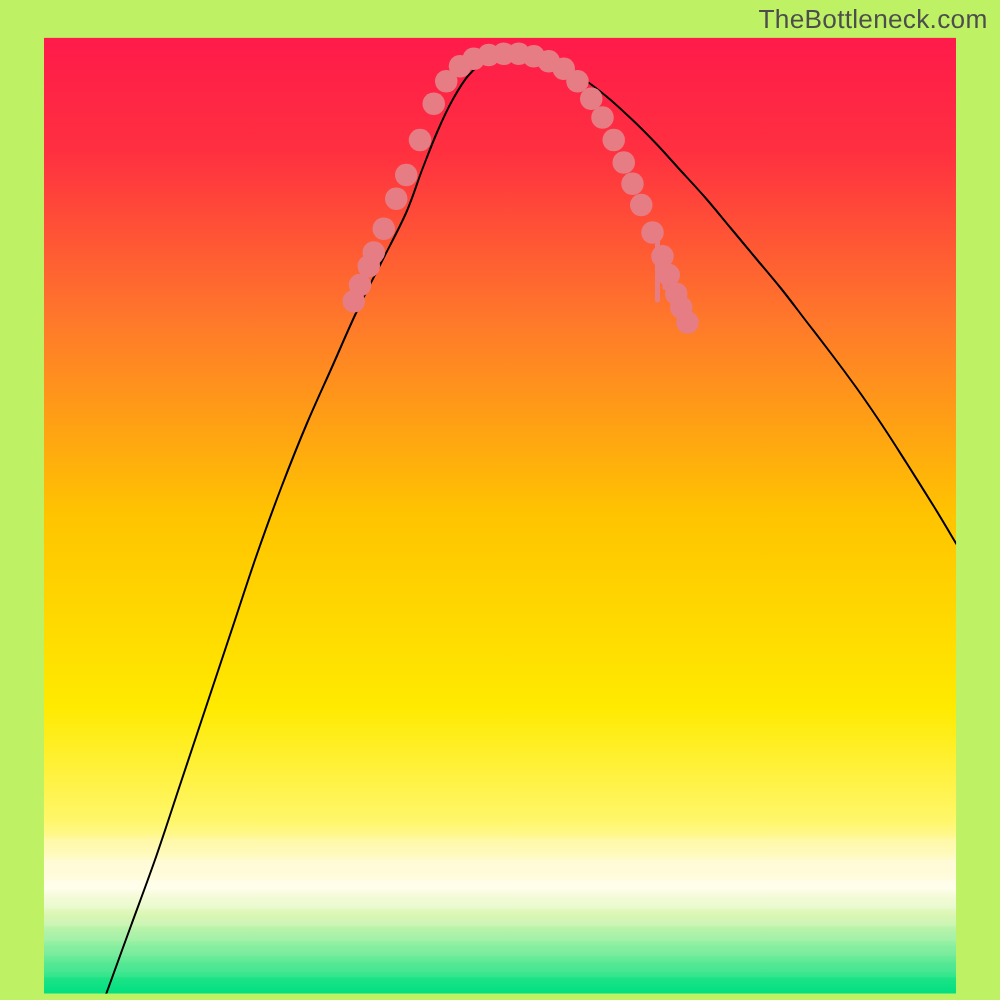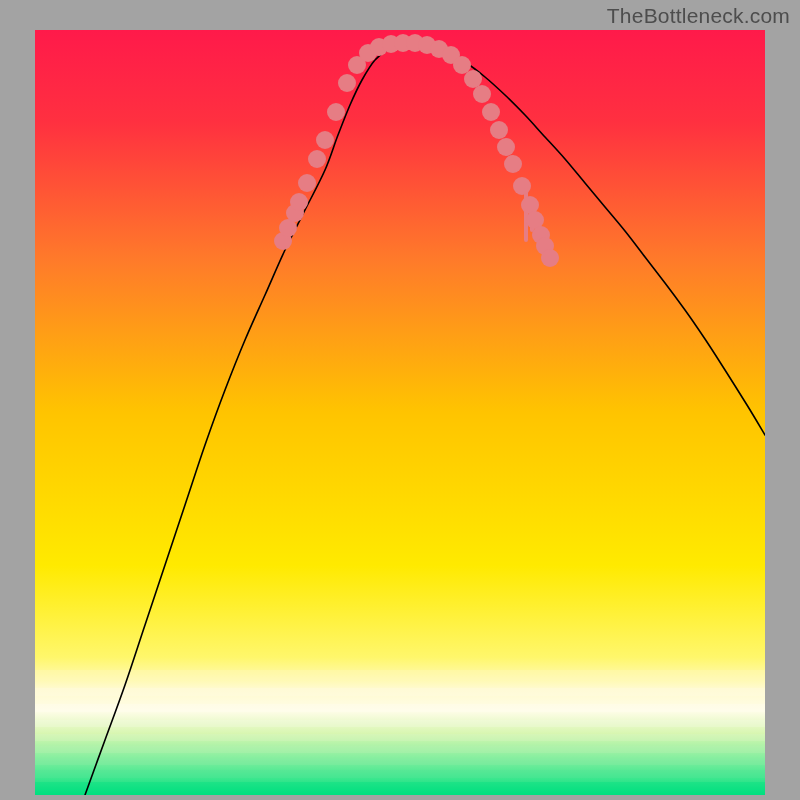--- a/index.html
+++ b/index.html
@@ -10,21 +10,21 @@
     overflow: hidden;
     background: #000;
     font-family: Arial, Helvetica, sans-serif;
   }
   .frame {
     position: absolute;
     left: 0;
     top: 0;
     width: 800px;
     height: 800px;
-    background: #a3a3a3;
+    background: #bef264;
   }
   .plot-area {
     position: absolute;
     left: 35px;
     top: 30px;
     width: 730px;
     height: 765px;
     overflow: hidden;
   }
   .watermark {

